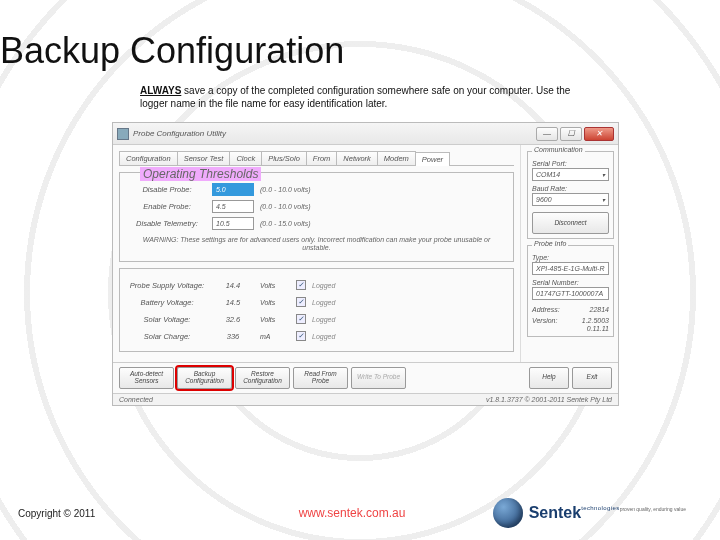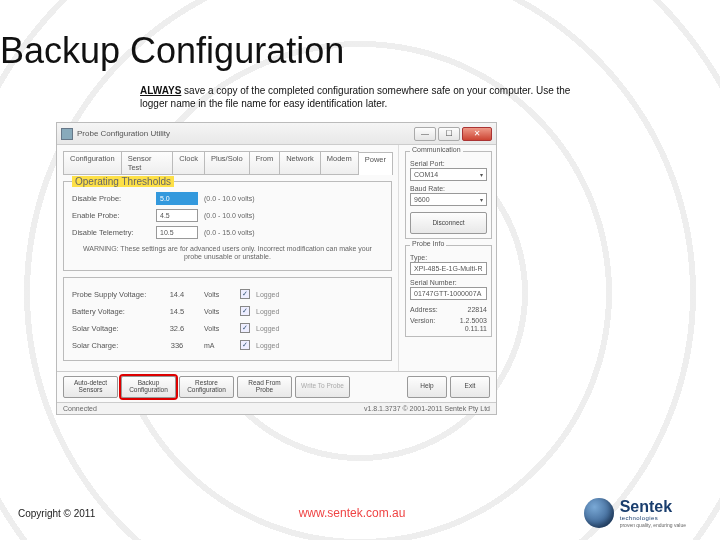--- a/index.html
+++ b/index.html
@@ -4,37 +4,37 @@
 <style>
   * { box-sizing: border-box; }
   body { margin: 0; width: 720px; height: 540px; font-family: Arial, Helvetica, sans-serif; background: #fff; color: #111; position: relative; overflow: hidden; }
   .slide-title { font-size: 36px; font-weight: 400; padding-top: 30px; padding-bottom: 8px; }
   .bg-stripes { position: absolute; left: 0; right: 0; top: 78px; height: 430px; z-index: -1; }
   .bg-stripes::before { content:""; position:absolute; left:50%; top:50%; width:900px; height:900px;
     border-radius:50%; transform:translate(-50%,-50%);
     background: repeating-radial-gradient(circle, #fff 0 78px, #ececec 78px 84px);
     opacity:0.9; }
   .paragraph { font-size: 10px; margin: 4px 140px 12px 140px; line-height: 1.3; }
-  .window { margin: 0 56px; width: 441px; border: 1px solid #bbb; background: #fafafa; font-size: 8px; color: #555; }
+  .window { margin: 0 112px; width: 507px; border: 1px solid #bbb; background: #fafafa; font-size: 8px; color: #555; font-style: italic; }
   .titlebar { height: 22px; display:flex; align-items:center; justify-content:space-between; padding: 0 4px; background: linear-gradient(#f5f5f5,#e8e8e8); border-bottom:1px solid #ccc; }
   .titlebar-left { display:flex; align-items:center; gap:4px; }
   .title-icon { width:12px; height:12px; background:#8ab; border:1px solid #678; }
   .winbtns { display:flex; gap:2px; }
   .winbtn { width:22px; height:14px; border:1px solid #aaa; background:linear-gradient(#fdfdfd,#e5e5e5); border-radius:2px; display:flex; align-items:center; justify-content:center; font-size:8px; color:#444; }
   .winbtn.close { background:linear-gradient(#e98,#c43); color:#fff; border-color:#a33; width:30px; }
   .body-row { display:flex; }
   .leftpane { flex:1; padding:6px 6px 4px 6px; }
   .rightpane { width:98px; padding:6px 4px 4px 6px; border-left:1px solid #ddd; }
   .tabs { display:flex; gap:0; border-bottom:1px solid #bbb; margin-bottom:6px; }
   .tab { padding:2px 6px; border:1px solid #bbb; border-bottom:none; background:linear-gradient(#fdfdfd,#eee); font-size:7.5px; color:#555; margin-right:-1px; }
   .tab.active { background:#fff; position:relative; top:1px; }
   .groupbox { border:1px solid #bbb; padding:8px 8px 6px 8px; position:relative; margin-bottom:6px; }
-  .groupbox .legend { position:absolute; top:-6px; left:8px; background:#fde047; padding:0 3px; font-size:10px; color:#666; }
+  .groupbox .legend { position:absolute; top:-6px; left:20px; background:#f0abfc; padding:0 3px; font-size:12px; color:#666; }
   .row { display:flex; align-items:center; height:17px; gap:6px; }
-  .row .lbl { width:78px; text-align:left; font-size:7.5px; color:#555; }
+  .row .lbl { width:78px; text-align:center; font-size:7.5px; color:#555; }
   .row .fld { width:42px; height:13px; border:1px solid #999; background:#fff; font-size:7px; padding:0 3px; display:flex; align-items:center; }
   .row .fld.blue { background:#39d; color:#fff; border-color:#39d; }
   .row .hint { font-size:7px; color:#666; }
   .warn { font-size:7px; color:#666; text-align:center; margin:4px 10px 2px 10px; line-height:1.2; }
   .row .val { width:42px; text-align:center; font-size:7.5px; }
   .row .unit { width:30px; font-size:7px; color:#555; }
   .chk { width:10px; height:10px; border:1px solid #888; background:#eef; display:flex; align-items:center; justify-content:center; font-size:7px; color:#357; }
   .chklabel { font-size:7px; color:#888; }
   .bottom-btns { display:flex; gap:3px; padding:4px 6px; border-top:1px solid #ccc; align-items:center; }
   .btn { border:1px solid #999; background:linear-gradient(#fdfdfd,#e8e8e8); padding:2px 0; font-size:6.5px; color:#444; text-align:center; line-height:1.05; border-radius:2px; }
@@ -47,21 +47,21 @@
   .rp-group .legend { position:absolute; top:-6px; left:4px; background:#fafafa; padding:0 2px; font-size:7px; }
   .rp-lbl { font-size:7px; color:#555; margin:4px 0 1px 0; }
   .rp-fld { width:100%; height:13px; border:1px solid #999; background:#fff; font-size:7px; padding:0 3px; display:flex; align-items:center; justify-content:space-between; }
   .rp-fld .arrow { font-size:6px; color:#555; }
   .rp-btn { margin-top:6px; }
   .footer { position:absolute; left:0; right:16px; bottom:0; height:48px; display:flex; align-items:center; justify-content:space-between; padding:0 18px 6px 18px; }
   .copyright { font-size:10px; color:#222; }
   .url { font-size:12px; color:#ef4444; position:absolute; left:50%; transform:translateX(-50%); }
   .logo { display:flex; align-items:center; gap:6px; }
   .logo-circle { width:30px; height:30px; border-radius:50%; background: radial-gradient(circle at 35% 30%, #7aa9d6, #1a3e6e); box-shadow: inset -3px -3px 5px rgba(0,0,0,.3); }
-  .logo-text { display:flex; flex-direction:column; line-height:1; }
+  .logo-text { display:flex; line-height:1; }
   .logo-main { font-size:16px; color:#1a3e6e; font-weight:bold; }
   .logo-sub { font-size:6px; color:#1a3e6e; letter-spacing:0.4px; }
   .logo-tag { font-size:5px; color:#666; margin-top:2px; }
 </style>
 </head>
 <body>
 
 <div class="bg-stripes"></div>
 
 <div class="slide-title">Backup Configuration</div>

